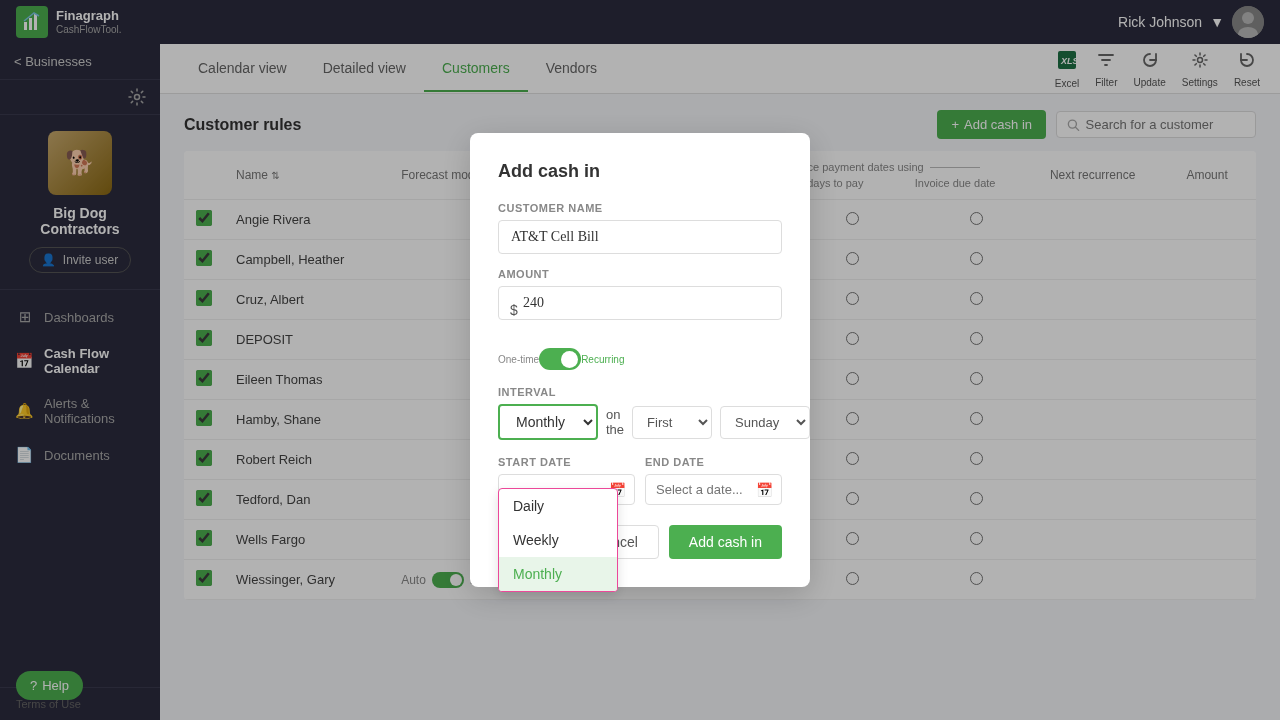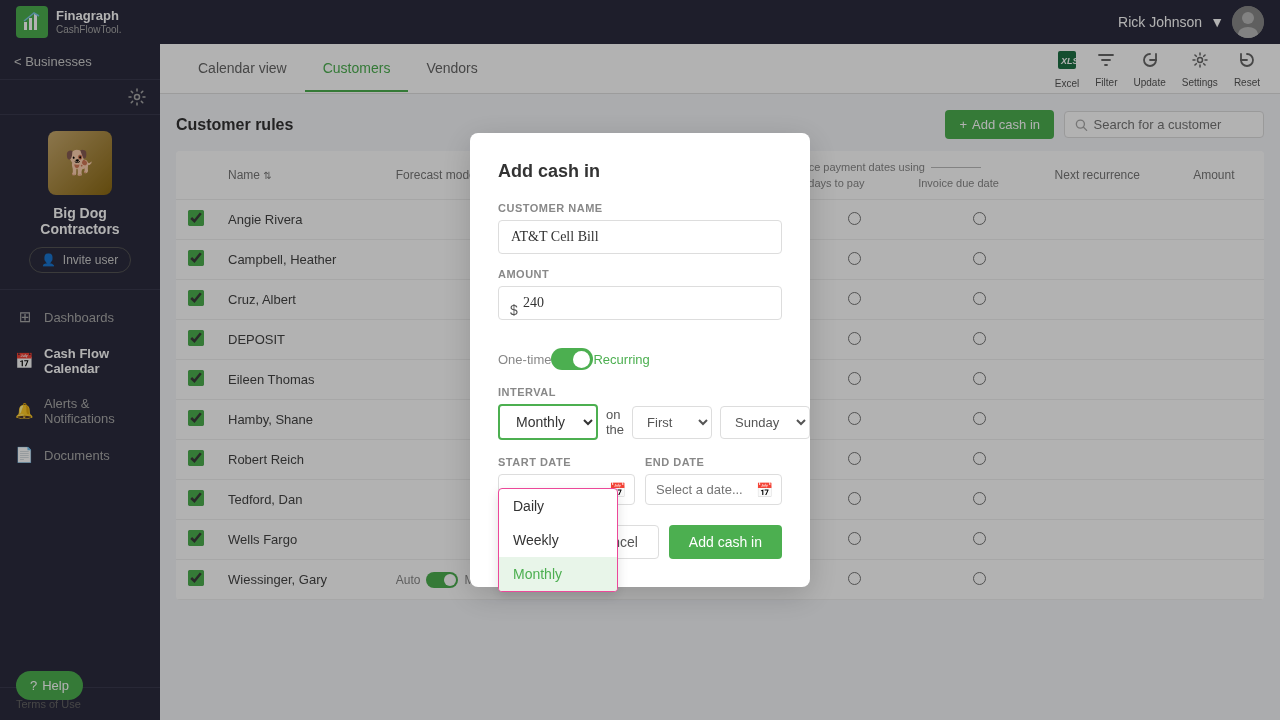--- a/index.html
+++ b/index.html
@@ -115,21 +115,21 @@
       cursor: pointer;
       border-bottom: 2px solid transparent;
     }
     .tab.active { color: #4caf50; border-bottom: 2px solid #4caf50; font-weight: 500; }
     .content-tools { display: flex; align-items: center; gap: 16px; }
     .tool-btn { display: flex; flex-direction: column; align-items: center; gap: 2px; cursor: pointer; color: #555; font-size: 10px; }
     .tool-icon { font-size: 18px; color: #666; }
     .tool-icon.excel { color: #1d7044; font-style: italic; }
 
     
-    .table-area { flex: 1; overflow: auto; padding: 0 16px 20px; position: relative; }
+    .table-area { flex: 1; overflow: auto; padding: 0 24px 20px; position: relative; }
     .table-header-row {
       display: flex;
       align-items: center;
       justify-content: space-between;
       padding: 16px 0 12px;
     }
     .section-title { font-size: 16px; font-weight: 600; color: #333; }
     .table-actions { display: flex; align-items: center; gap: 10px; }
     .add-btn {
       background: #4caf50;
@@ -231,21 +231,21 @@
     }
     .amount-input-wrap { position: relative; margin-bottom: 14px; }
     .amount-prefix { position: absolute; left: 12px; top: 50%; transform: translateY(-50%); color: #555; font-size: 14px; }
     .amount-input { padding-left: 24px; }
 
     .recurring-row {
       display: flex;
       align-items: center;
       gap: 0;
       margin-bottom: 16px;
-      font-size: 13px;
+      font-size: 10px;
       color: #888;
     }
     .big-toggle {
       width: 42px; height: 22px;
       background: #4caf50;
       border-radius: 11px;
       position: relative;
       cursor: pointer;
     }
     .big-toggle::after {
@@ -454,20 +454,21 @@
     <div class="sidebar-footer">
       <span>Terms of Use</span>
     </div>
   </aside>
 
   <div class="content">
 
     <div class="content-header">
       <div class="content-tabs">
         <div class="tab">Calendar view</div>
+        <div class="tab">Detailed view</div>
         <div class="tab active">Customers</div>
         <div class="tab">Vendors</div>
       </div>
       <div class="content-tools">
         <div class="tool-btn">
           <span class="tool-icon excel">
             <svg width="22" height="22" viewBox="0 0 22 22">
                 <rect x="2" y="2" width="18" height="18" rx="2" fill="#1d7044"></rect>
                 <text x="5" y="15" font-size="9" fill="white" font-weight="bold">XLS</text>
               </svg>

